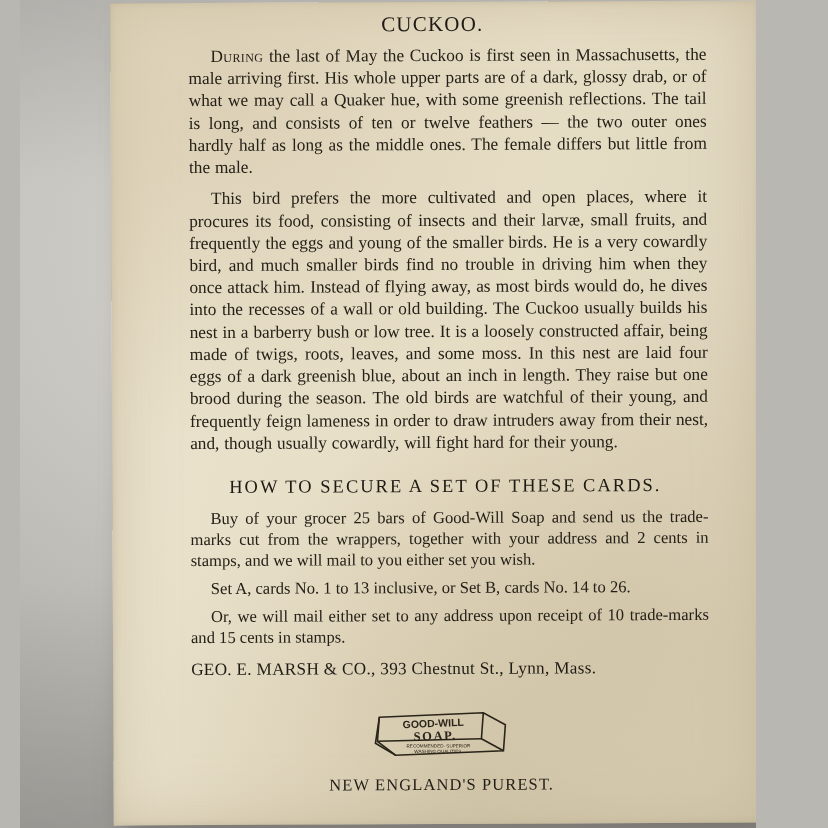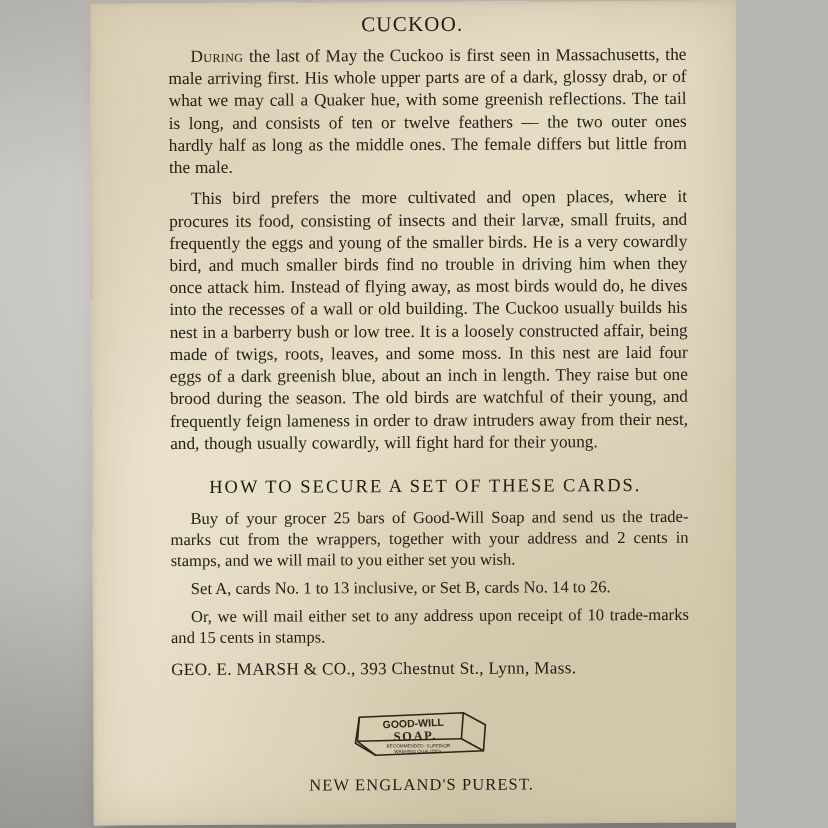--- a/index.html
+++ b/index.html
@@ -13,20 +13,21 @@
     font-family: "Liberation Serif", serif;
     background: #b9b7b2;
   }
   #stage {
     position: relative;
     width: 736px;
     height: 828px;
     background:
       radial-gradient(ellipse 120% 80% at 50% 30%, #d8d6d1 0%, #c7c5c0 45%, #a9a7a2 100%);
     overflow: hidden;
+    margin-left: 20px;
   }
   
   #backdrop-vignette {
     position: absolute;
     inset: 0;
     background:
       linear-gradient(180deg, rgba(150,148,144,0.35) 0%, rgba(255,255,255,0.0) 22%,
                       rgba(255,255,255,0.0) 70%, rgba(120,118,114,0.35) 100%);
     pointer-events: none;
   }

